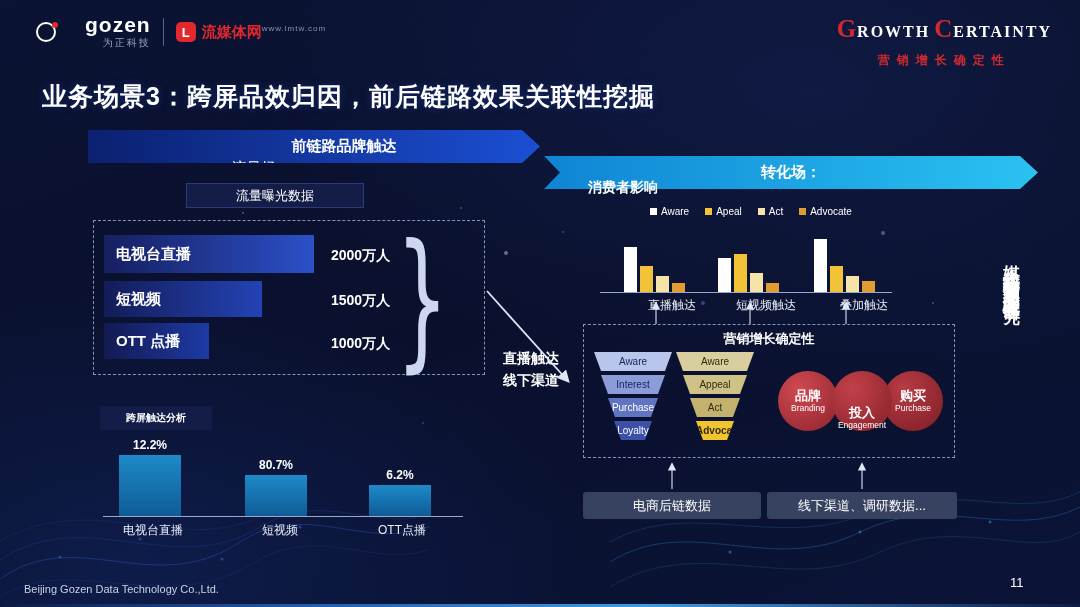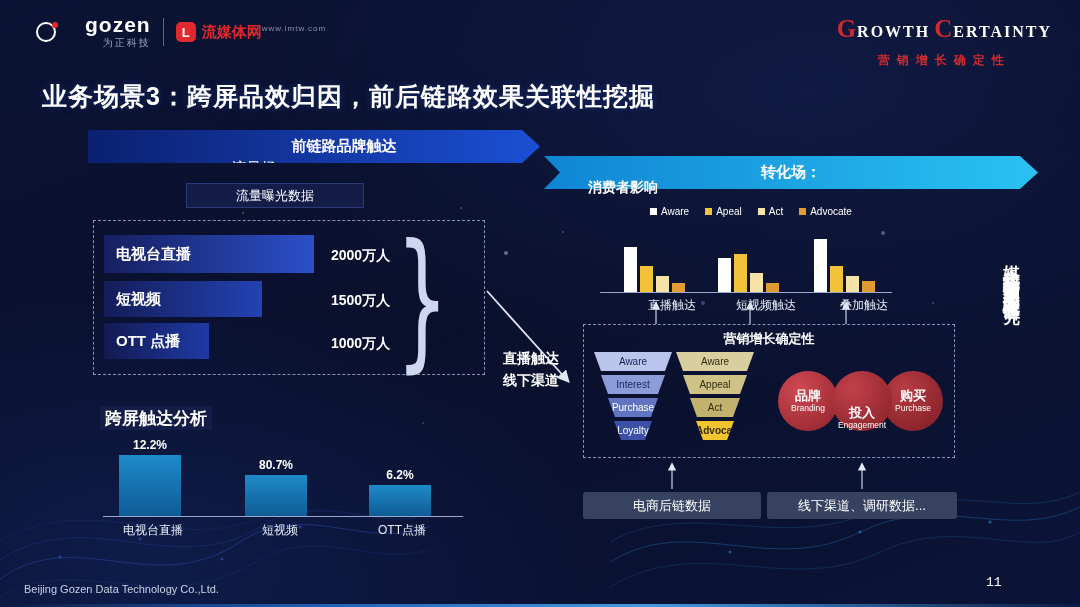--- a/index.html
+++ b/index.html
@@ -66,21 +66,21 @@
   .exp1{top:235px;background:linear-gradient(90deg,#161f60,#2b50c8);}
   .exp2{top:281px;height:36px;background:linear-gradient(90deg,#141c58,#2343b4);}
   .exp3{top:323px;height:36px;background:linear-gradient(90deg,#131a52,#1e3aa6);}
   .exp-val{position:absolute;left:331px;font-size:14px;font-weight:bold;}
   .ev1{top:247px}.ev2{top:292px}.ev3{top:335px}
   .brace{position:absolute;left:396px;top:224px;font-size:150px;line-height:150px;color:#cdd7ef;
     transform:scaleX(.55);transform-origin:left center;font-family:"DejaVu Sans",sans-serif;}
 
   
   .reach-label{position:absolute;left:100px;top:406px;width:112px;height:24px;background:#131d48;
-    display:flex;align-items:center;justify-content:center;font-size:17px;font-weight:bold;}
+    display:flex;align-items:center;justify-content:center;font-size:10px;font-weight:bold;}
   .reach-chart{position:absolute;left:103px;top:446px;width:360px;height:70px;}
   .reach-col{position:absolute;bottom:0;width:62px;display:flex;flex-direction:column;align-items:center;}
   .rc1{left:16px}.rc2{left:142px}.rc3{left:266px}
   .reach-pct{font-size:12px;font-weight:bold;margin-bottom:3px;}
   .reach-bar{width:62px;background:linear-gradient(180deg,#1e8ac8,#0e5c96);}
   .reach-base{position:absolute;left:103px;top:516px;width:360px;border-top:1px solid #9aa8cc;}
   .rcat{position:absolute;top:522px;font-size:12px;color:#e8edf8;text-align:center;}
   .rcat1{left:117px;width:72px}.rcat2{left:248px;width:64px}.rcat3{left:370px;width:64px}
 
   .flow-text{position:absolute;font-size:14px;font-weight:bold;}
@@ -120,21 +120,21 @@
   .circle .en{font-size:8.5px;line-height:11px;}
 
   .src{position:absolute;top:492px;height:27px;background:#36425f;border-radius:3px;display:flex;
     align-items:center;justify-content:center;font-size:13px;}
   .src1{left:583px;width:178px}.src2{left:767px;width:190px}
 
   .side-text{position:absolute;left:1000px;top:252px;height:300px;writing-mode:vertical-rl;
     font-size:17px;font-weight:bold;letter-spacing:3px;}
 
   .footer{position:absolute;left:24px;top:583px;font-size:11px;color:#c9d1e4;}
-  .pagenum{position:absolute;left:986px;top:575px;font-size:13px;font-family:Liberation Mono, monospace;}
+  .pagenum{position:absolute;left:1010px;top:575px;font-size:13px;}
   .overlay{position:absolute;left:0;top:0;pointer-events:none;}
 </style>
 </head>
 <body>
 
 <div class="slide">
 
   <div class="stars"></div>
 
   <svg class="waves-left" width="430" height="240" viewBox="0 0 430 240">

